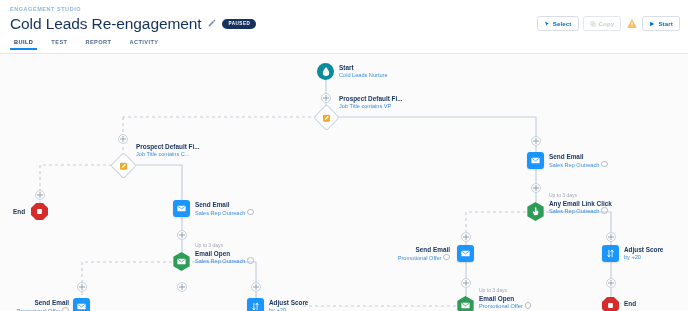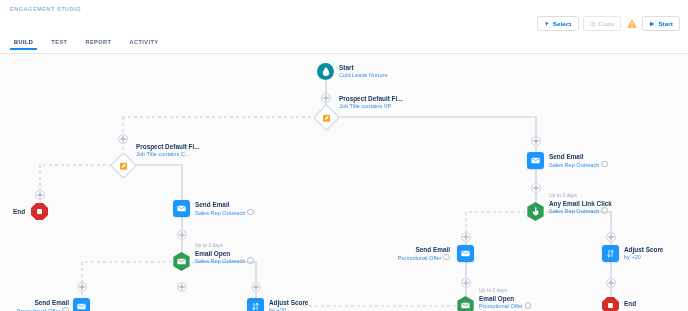--- a/index.html
+++ b/index.html
@@ -107,20 +107,29 @@
   }
   .lbl.right{text-align:right;}
 </style>
 </head>
 <body>
 
 <div class="app">
 
   <div class="header">
     <div class="eyebrow">ENGAGEMENT STUDIO</div>
+    <div class="title-row">
+      <div class="title">Cold Leads Re-engagement</div>
+      <span class="pencil">
+        <svg width="9" height="9" viewBox="0 0 16 16">
+            <path fill="#54698d" d="M12.3 1.6c.4-.4 1-.4 1.4 0l.7.7c.4.4.4 1 0 1.4l-1 1-2.1-2.1 1-1zM10.6 3.3l2.1 2.1-7.3 7.3-2.8.7.7-2.8 7.3-7.3z"></path>
+          </svg>
+      </span>
+      <span class="badge">PAUSED</span>
+    </div>
 
     <div class="actions">
       <div class="btn">
         <svg width="6" height="6" viewBox="0 0 16 16">
             <path fill="#0070d2" d="M3 1l10 6-4.3 1.2L6.6 13 3 1z"></path>
           </svg>
         <span>Select</span>
       </div>
       <div class="btn disabled">
         <svg width="6" height="6" viewBox="0 0 16 16">

